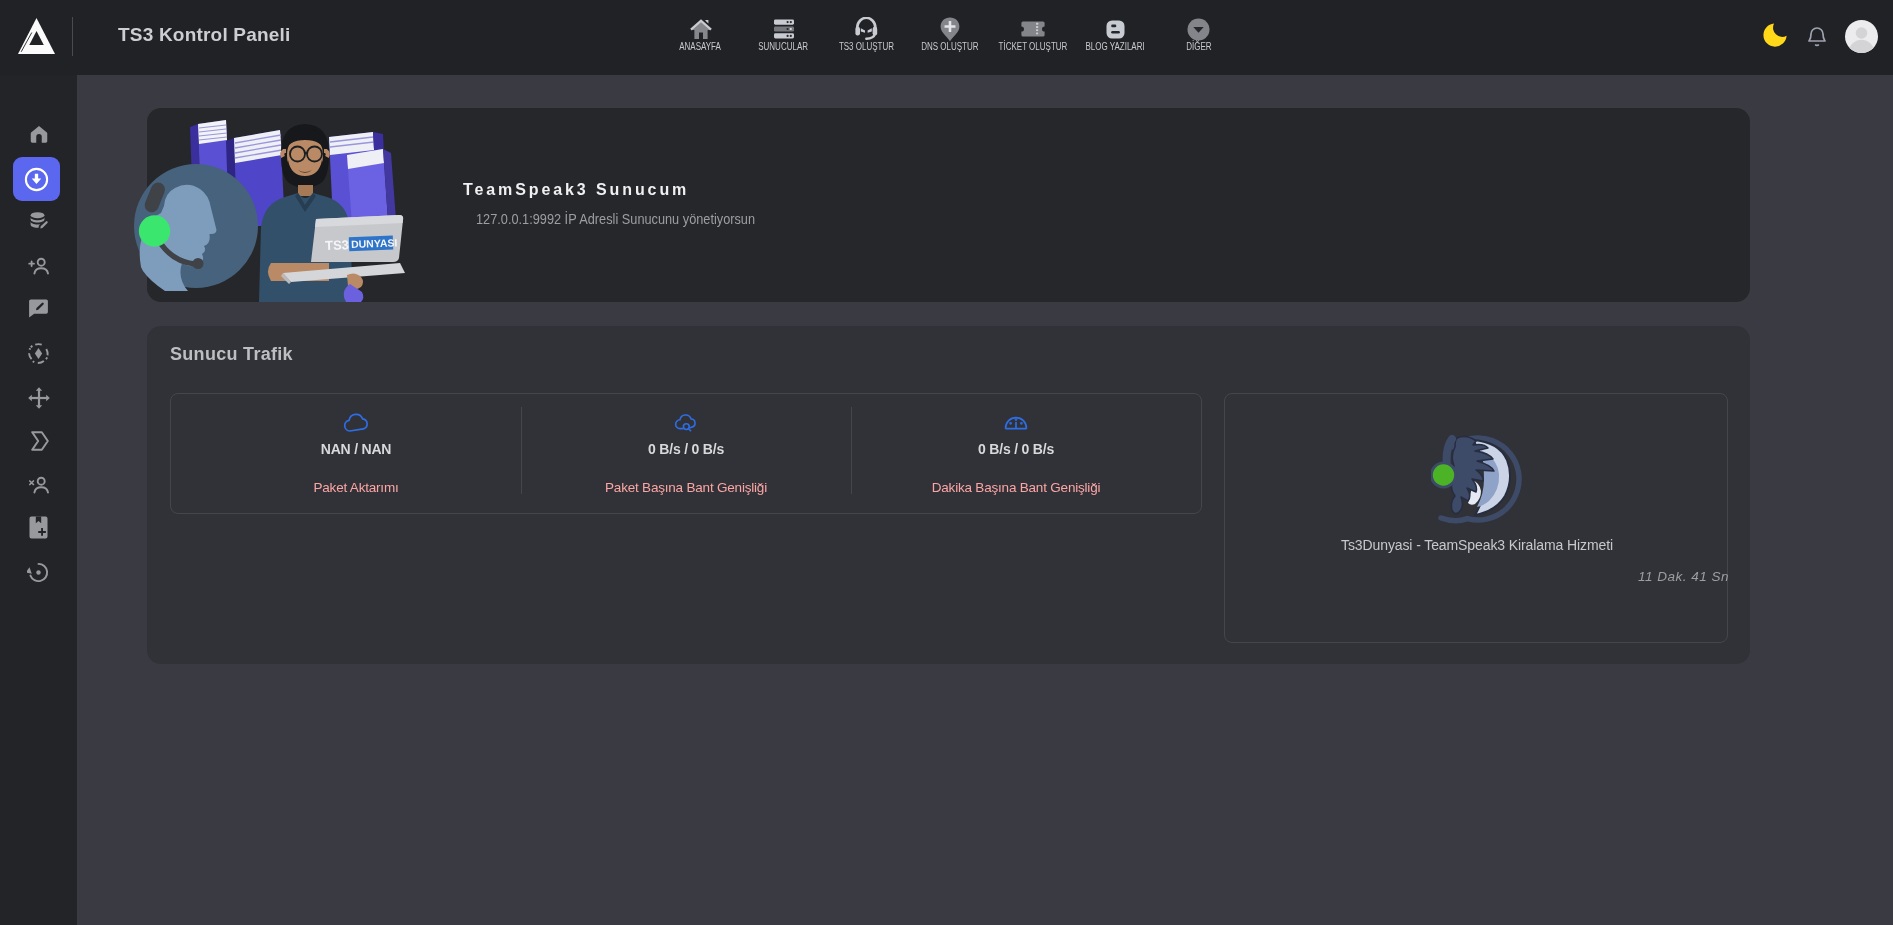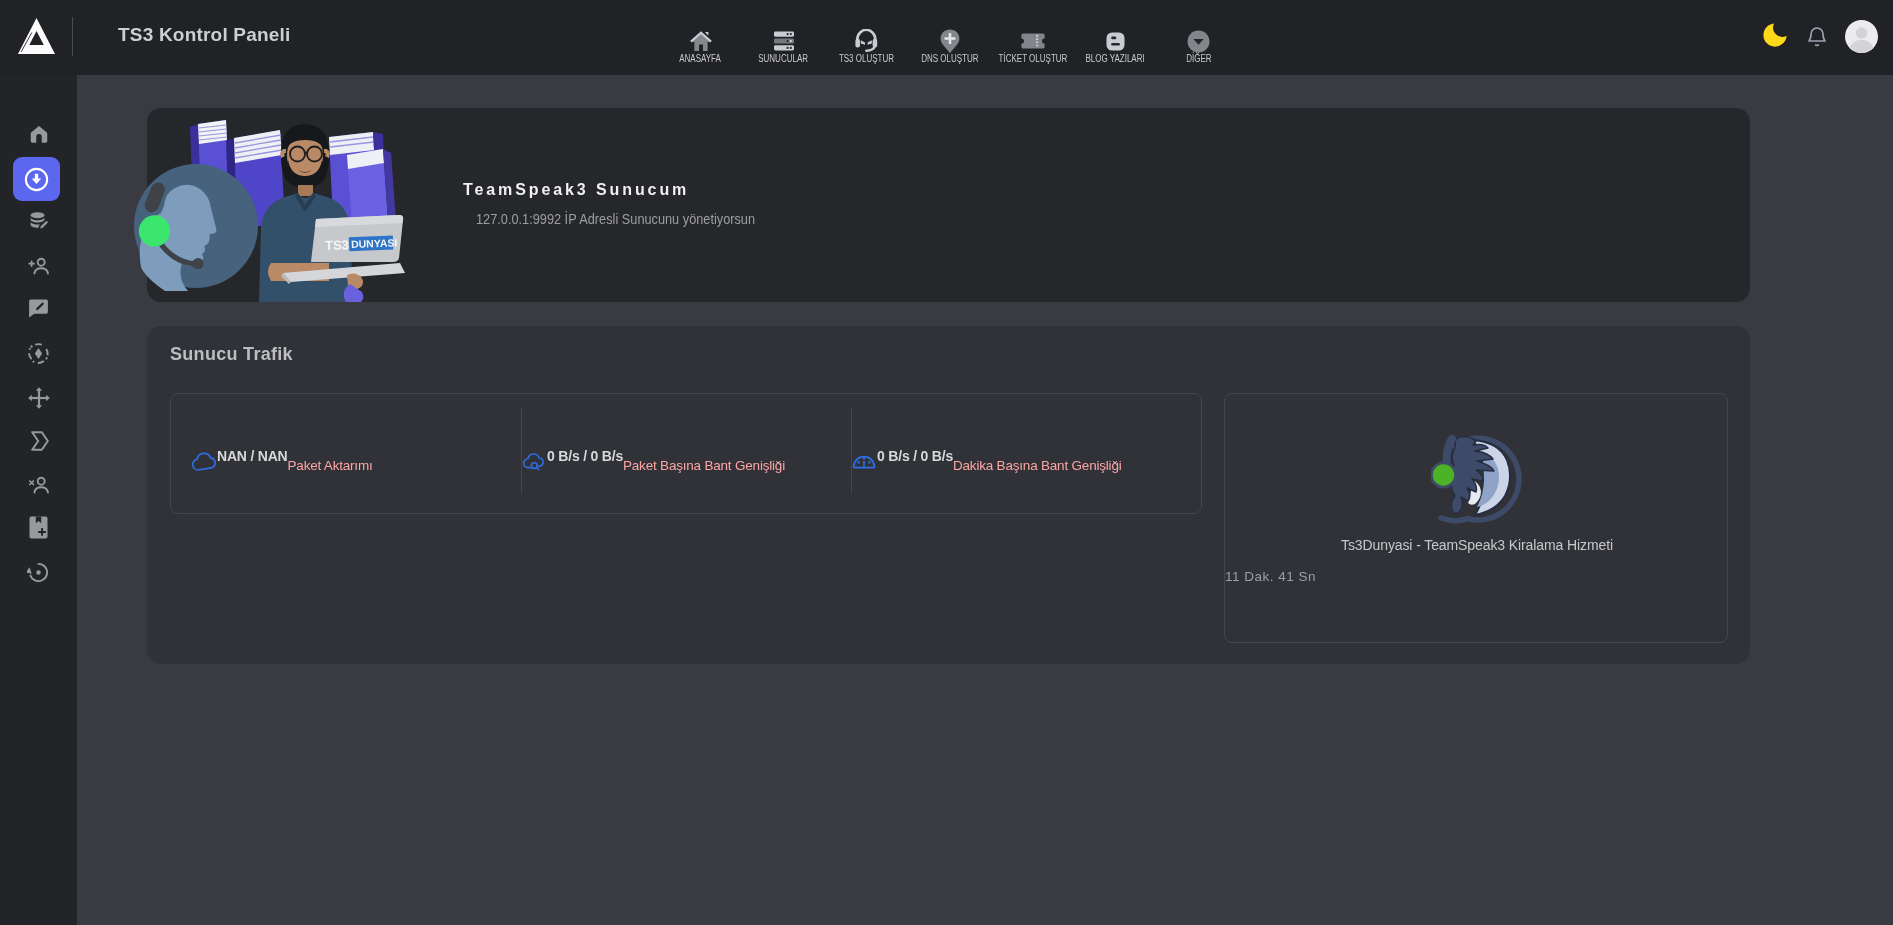--- a/index.html
+++ b/index.html
@@ -4,21 +4,21 @@
 <title>TS3 Kontrol Paneli</title>
 <style>
   * { margin:0; padding:0; box-sizing:border-box; }
   html,body { width:1893px; height:925px; overflow:hidden; }
   body { font-family:"Liberation Sans", sans-serif; background:#3a3b42; }
   
   .navbar { position:fixed; left:0; top:0; width:1893px; height:75px; background:#212226; z-index:10; }
   .logo-box { position:absolute; left:18px; top:18px; width:37px; height:36px; }
   .nav-divider { position:absolute; left:72px; top:17px; width:1px; height:39px; background:#4a4b50; }
   .brand { position:absolute; left:118px; top:24px; font-size:19px; font-weight:bold; color:#cdced2; letter-spacing:0.2px; }
-  .nav-items { position:absolute; left:659px; top:12px; height:75px; display:flex; }
+  .nav-items { position:absolute; left:659px; top:0; height:75px; display:flex; }
   .nav-item { width:83px; display:flex; flex-direction:column; align-items:center; }
   .nav-item .nico { height:24px; margin-top:17px; display:flex; align-items:center; justify-content:center; }
   .nav-item .nlabel { margin-top:0px; font-size:10px; color:#c9cacd; white-space:nowrap; transform:scaleX(0.8); transform-origin:50% 50%; }
   .nav-right { position:absolute; right:0; top:0; height:75px; display:flex; align-items:center; }
   .moon { width:26px; height:26px; margin-right:17px; margin-top:-6px; }
   .bell { width:24px; height:24px; margin-right:16px; margin-top:-3px; }
   .avatar { width:33px; height:33px; border-radius:50%; background:#ececee; margin-right:15px; margin-top:-2px; position:relative; overflow:hidden; }
   
   .sidebar { position:fixed; left:0; top:75px; width:77px; height:850px; background:#232428; z-index:9; }
   .side-ic { position:absolute; left:0; width:77px; display:flex; justify-content:center; }
@@ -26,32 +26,32 @@
   
   .content { position:absolute; left:77px; top:75px; width:1816px; height:850px; background:#3a3b42; border-top-left-radius:6px; }
   .card1 { position:absolute; left:70px; top:33px; width:1603px; height:194px; background:#26272b; border-radius:14px; }
   .illu { position:absolute; left:-14px; top:7px; width:278px; height:187px; }
   .card1 .t1 { position:absolute; left:316px; top:73px; font-size:16px; font-weight:bold; color:#f0f0f2; letter-spacing:2.9px; }
   .card1 .t2 { position:absolute; left:329px; top:102px; font-size:15px; color:#9d9ea2; transform:scaleX(0.85); transform-origin:0 0; }
   .card2 { position:absolute; left:70px; top:251px; width:1603px; height:338px; background:#313237; border-radius:14px; }
   .card2 .title { position:absolute; left:23px; top:18px; font-size:18px; font-weight:bold; color:#bdbec2; letter-spacing:0.3px; }
   .panel { position:absolute; border:1px solid #45464c; border-radius:8px; }
   .stats { left:23px; top:67px; width:1032px; height:121px; display:flex; padding:0 20px; }
-  .stat-col { flex:1; position:relative; display:flex; align-items:center; }
+  .stat-col { flex:1; position:relative; display:flex; flex-direction:column; align-items:center; }
   .stat-col .sic { margin-top:16px; height:26px; }
   .stat-col .sval { margin-top:5px; font-size:14px; font-weight:bold; color:#d8d9db; letter-spacing:-0.2px; }
   .stat-col .slab { margin-top:23px; font-size:13.5px; color:#fca5a5; letter-spacing:-0.2px; }
   .stat-col + .stat-col::before { content:""; position:absolute; left:0; top:13px; bottom:19px; width:1px; background:#45464c; }
   .info { left:23px; top:211px; width:1032px; height:106px; }
   .info .ititle { position:absolute; left:19px; top:18px; font-size:15px; font-weight:bold; color:#bdbec2; letter-spacing:0.3px; }
   .info .itext { position:absolute; left:19px; top:54px; font-size:14px; color:#aeafb3; transform:scaleX(0.84); transform-origin:0 0; }
   .rpanel { left:1077px; top:67px; width:504px; height:250px; }
   .rpanel .rlogo { position:absolute; left:206px; top:40px; width:92px; height:92px; }
   .rpanel .rt1 { position:absolute; left:0; top:143px; width:504px; text-align:center; font-size:14px; font-weight:normal; color:#c7c8cc; letter-spacing:-0.1px; }
-  .rpanel .rt2 { position:absolute; left:0; top:175px; width:504px; text-align:left; font-size:13.5px; color:#9d9ea2; letter-spacing:0.5px; }
+  .rpanel .rt2 { position:absolute; left:0; top:175px; width:504px; text-align:right; font-size:13.5px; color:#9d9ea2; letter-spacing:0.5px;font-style:italic; }
 </style>
 </head>
 <body>
   <div class="content">
     <div class="card1">
       <div class="illu"><svg width="278" height="187" viewBox="0 0 278 187">
 
         <path d="M57 12 L65 9 L68 92 L60 95 Z" fill="#3a2f9c"></path>
         <path d="M65 9 L93 5 L97 90 L68 92 Z" fill="#5a50d4"></path>
         <path d="M65 9 L93 5 L94 25 L66 29 Z" fill="#f2f3f7"></path>

